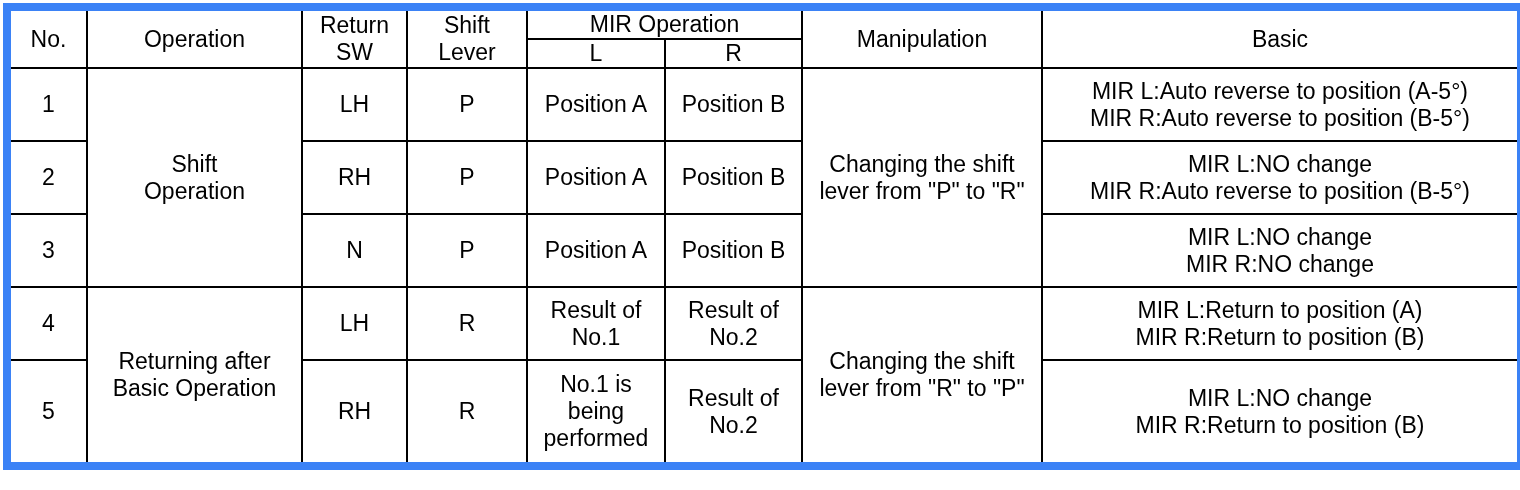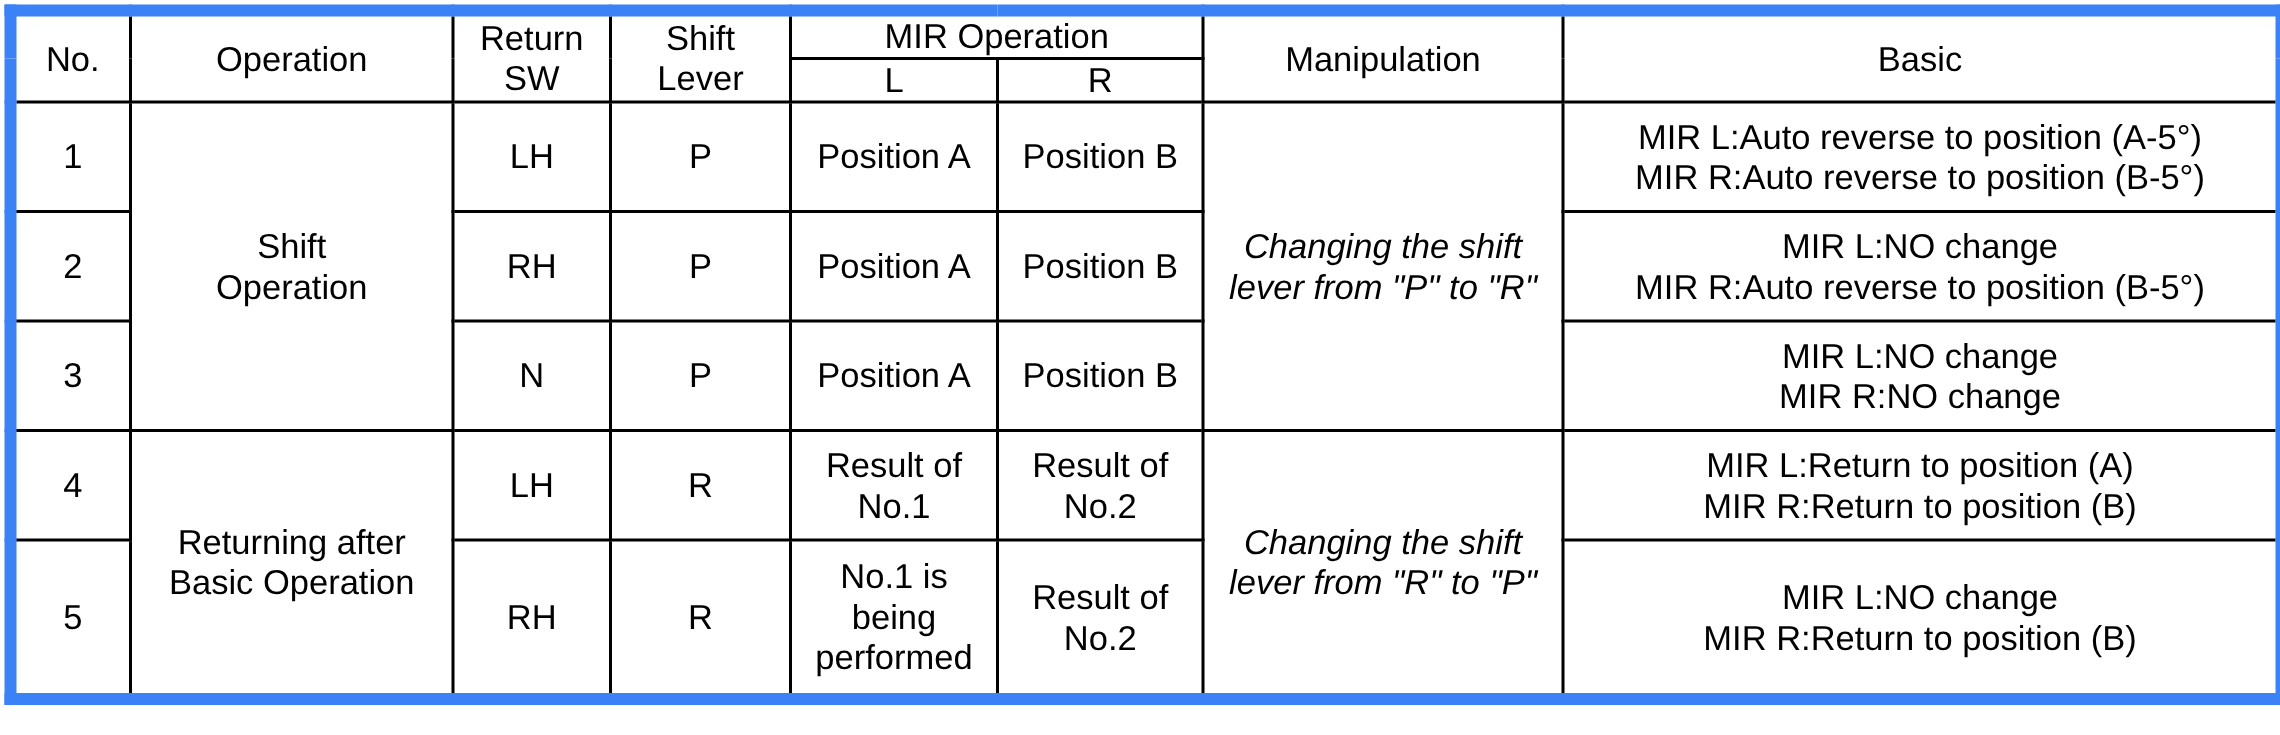--- a/index.html
+++ b/index.html
@@ -46,21 +46,20 @@
     text-align: left;
     padding-left: 10px;
     font-size: 23px;
     line-height: 1.22;
   }
   td.manip {
     text-align: left;
     padding-left: 10px;
     font-size: 23px;
     line-height: 1.22;
-    font-style: italic;
   }
   td.num { font-size: 23px; }
   .col-no      { width: 80px; }
   .col-op      { width: 215px; }
   .col-sw      { width: 105px; }
   .col-shift   { width: 120px; }
   .col-l       { width: 138px; }
   .col-r       { width: 137px; }
   .col-manip   { width: 240px; }
   .col-result  { width: 479px; }

